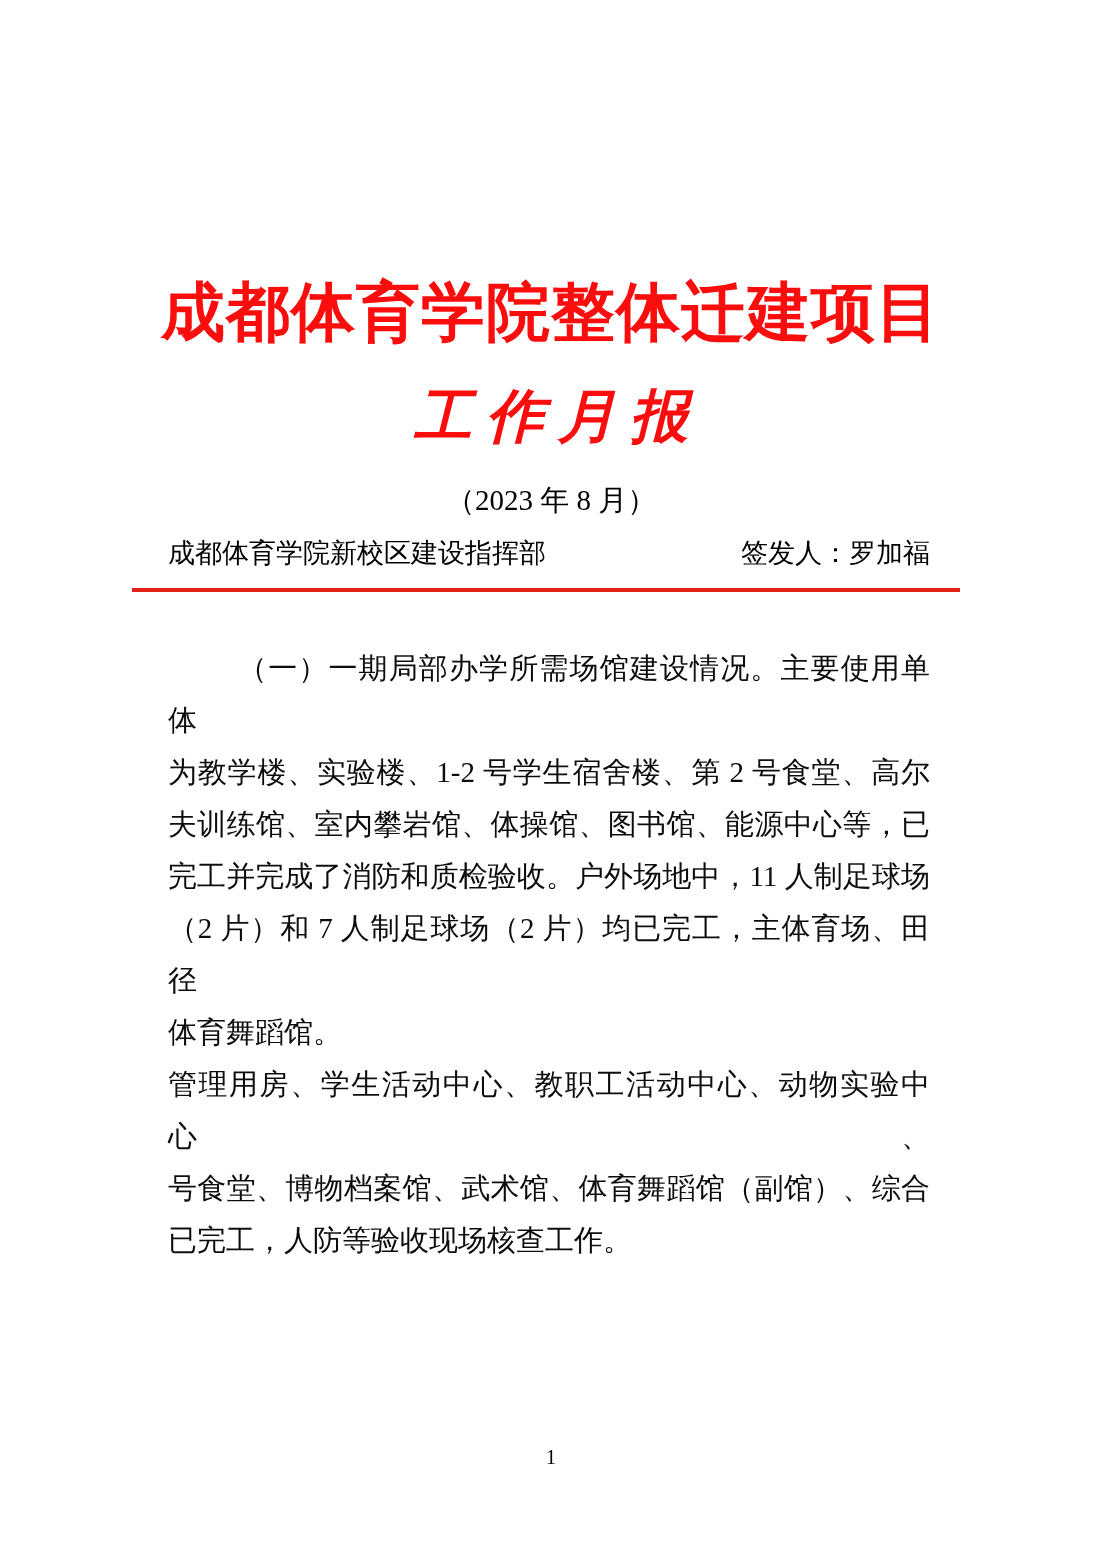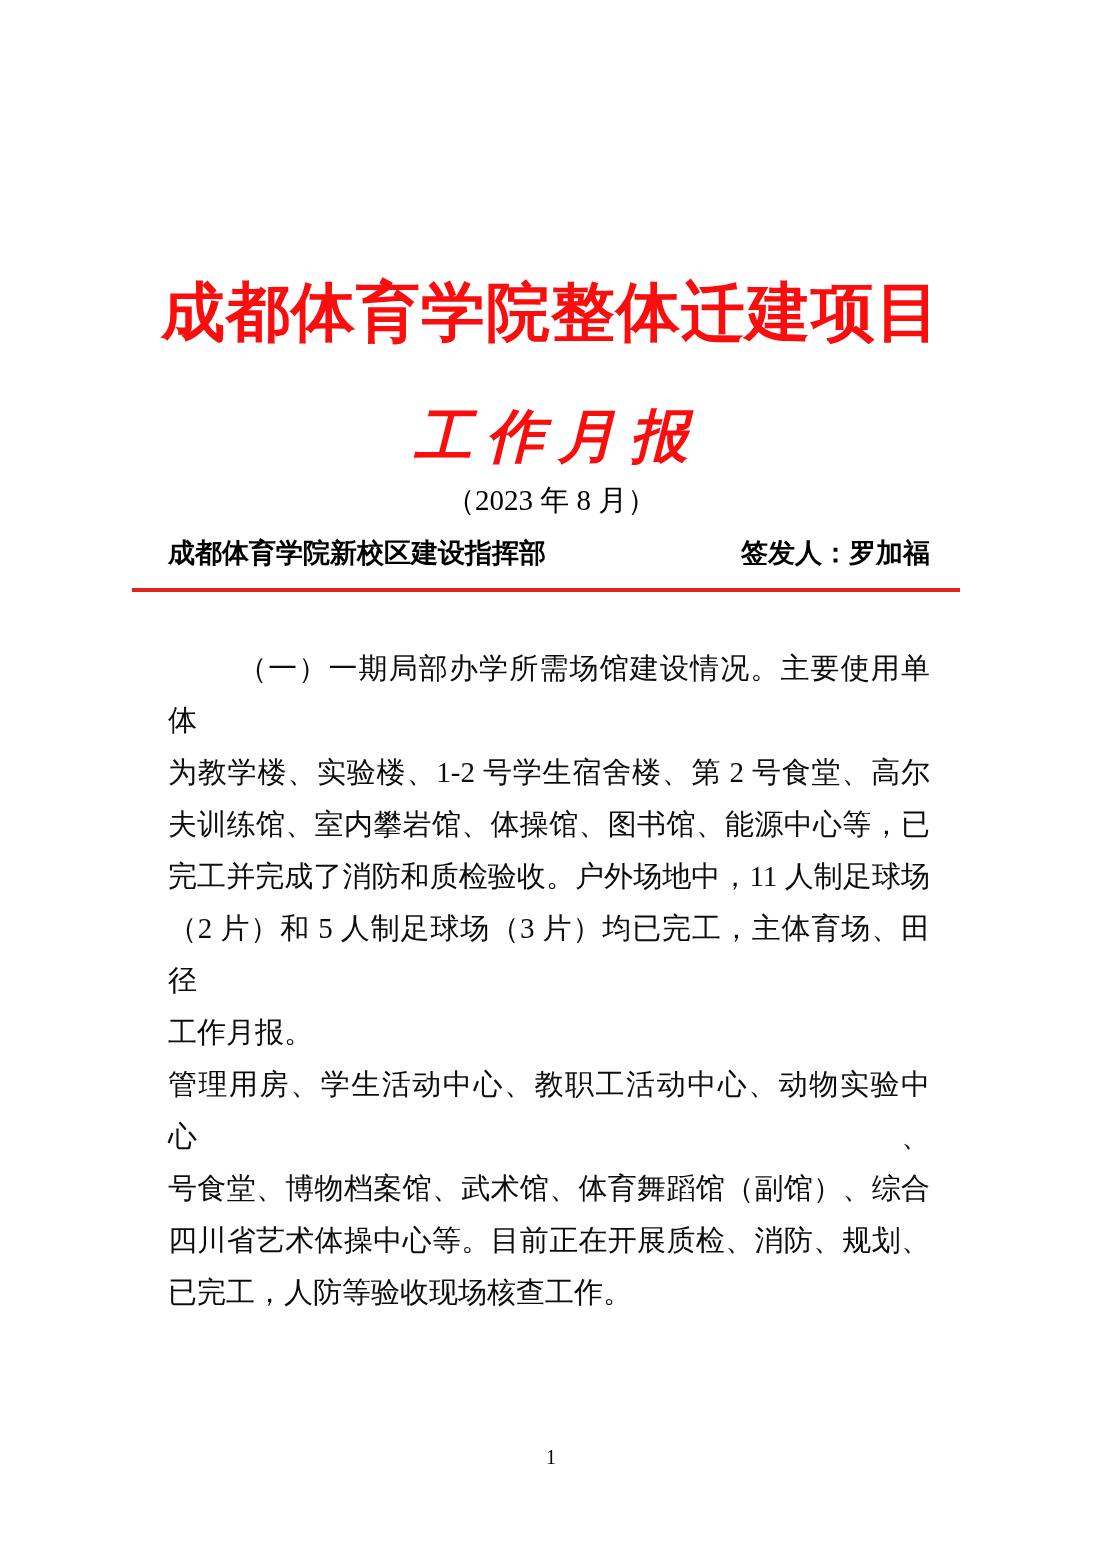--- a/index.html
+++ b/index.html
@@ -37,40 +37,39 @@
     width: 100%;
     text-align: center;
     font-family: "Liberation Serif", "DejaVu Serif", serif;
     font-style: italic;
     font-weight: bold;
     font-size: 58px;
     line-height: 82px;
     letter-spacing: 14px;
     text-indent: 14px;
     color: #f90d0d;
-    margin-top: 20px;
   }
   .date-line {
     position: absolute;
     top: 480px;
     left: 0;
     width: 100%;
     text-align: center;
     font-size: 29px;
     line-height: 40px;
     color: #000000;
   }
   .issuer-row {
     position: absolute;
     top: 533px;
     left: 168px;
     width: 762px;
     display: flex;
     justify-content: space-between;
-    font-weight: bold;
+    font-weight: normal;
     font-size: 27px;
     line-height: 40px;
     color: #000000;
     gap: 9px;
   }
   .red-rule {
     position: absolute;
     top: 588px;
     left: 132px;
     width: 828px;
@@ -132,25 +131,24 @@
 
   <div class="red-rule"></div>
 
   <div class="content">
 
 
     <div class="line first">（一）一期局部办学所需场馆建设情况。主要使用单体</div>
     <div class="line">为教学楼、实验楼、1-2 号学生宿舍楼、第 2 号食堂、高尔</div>
     <div class="line">夫训练馆、室内攀岩馆、体操馆、图书馆、能源中心等，已</div>
     <div class="line">完工并完成了消防和质检验收。户外场地中，11 人制足球场</div>
-    <div class="line">（2 片）和 5 人制足球场（3 片）均已完工，主体育场、田径</div>
-    <div class="line last">工作月报。</div>
+    <div class="line">（2 片）和 7 人制足球场（2 片）均已完工，主体育场、田径</div>
+    <div class="line last">体育舞蹈馆。</div>
 
     <div class="line">管理用房、学生活动中心、教职工活动中心、动物实验中心、</div>
     <div class="line">号食堂、博物档案馆、武术馆、体育舞蹈馆（副馆）、综合</div>
-    <div class="line">四川省艺术体操中心等。目前正在开展质检、消防、规划、</div>
     <div class="line last">已完工，人防等验收现场核查工作。</div>
 
   </div>
 
   <div class="page-number">1</div>
 
 </div>
 
 </body></html>

